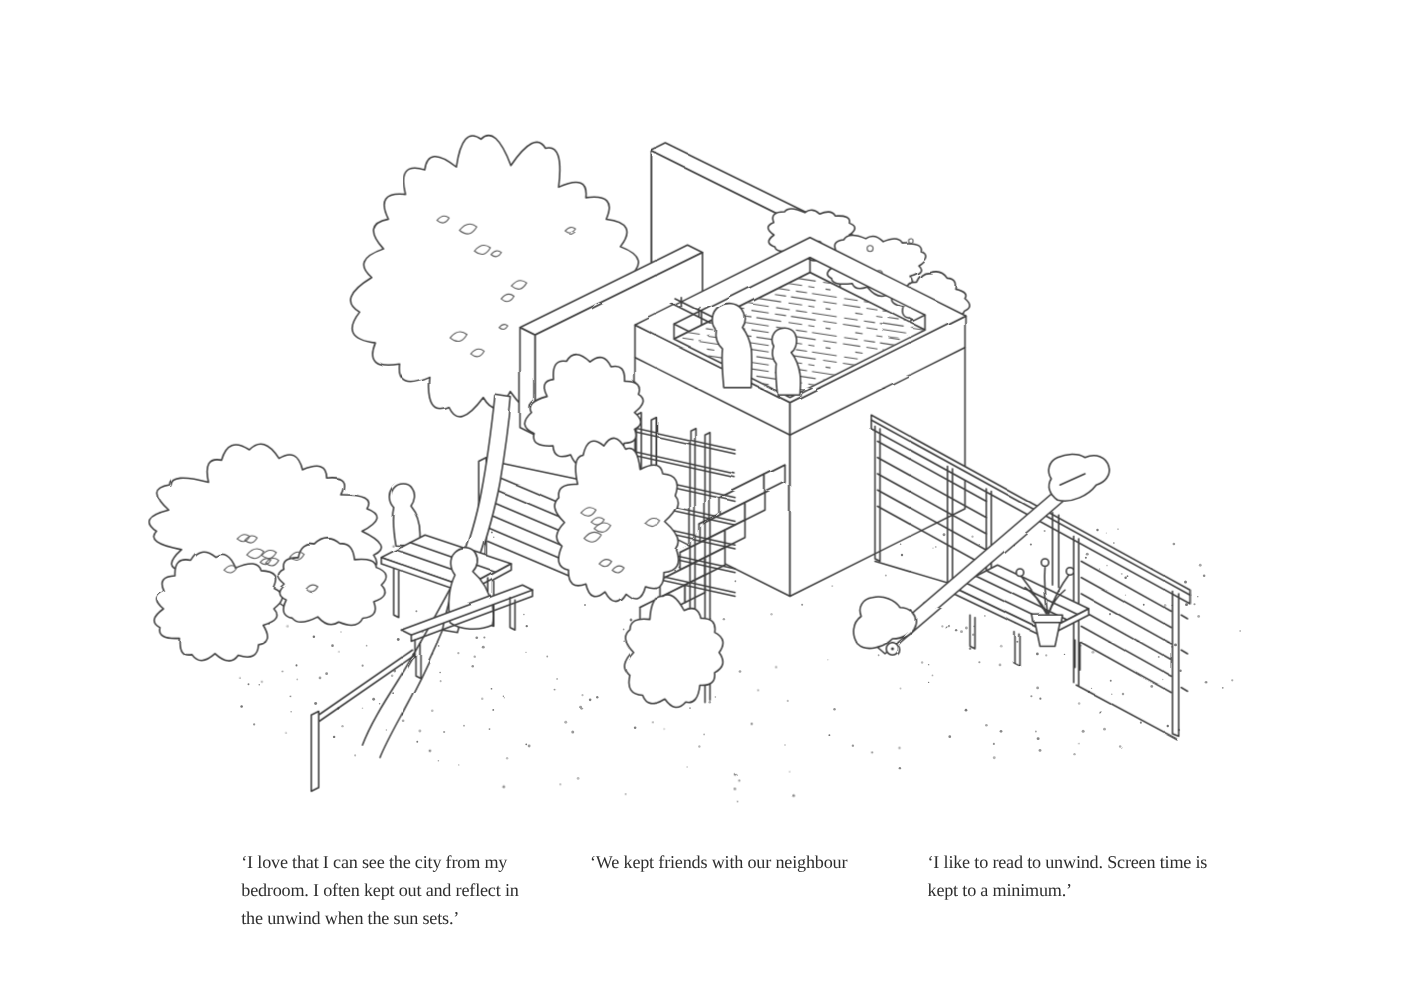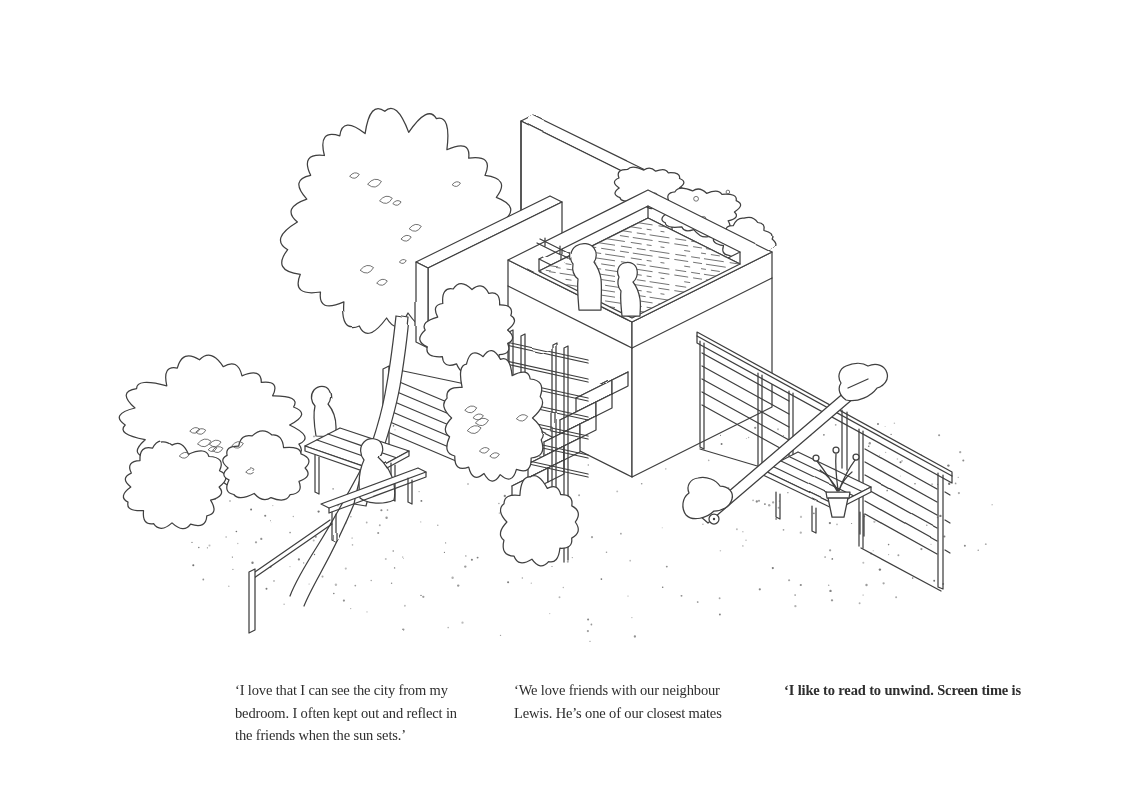--- a/index.html
+++ b/index.html
@@ -1,23 +1,23 @@
 <!DOCTYPE html>
 <html><head>
 <meta charset="utf-8">
 <style>
   html,body{margin:0;padding:0;background:#ffffff;}
   .stage{position:relative;width:1131px;height:800px;background:#ffffff;overflow:hidden;
          font-family:"Liberation Serif", serif;}
   .stage svg{position:absolute;left:0;top:0;}
   .quote{position:absolute;color:#2e2e2e;font-size:14.5px;line-height:22.5px;
-         letter-spacing:-0.15px;white-space:nowrap;margin-left:42px;}
+         letter-spacing:-0.15px;white-space:nowrap;}
   .q1{left:193px;top:679px;}
   .q2{left:472px;top:679px;}
-  .q3{left:742px;top:679px;font-weight:bold;}
+  .q3{left:742px;top:679px;}
   .ink{stroke:#3f3f3f;stroke-width:1.25;fill:none;stroke-linecap:round;stroke-linejoin:round;}
   .inkf{stroke:#3f3f3f;stroke-width:1.25;fill:#ffffff;stroke-linejoin:round;}
   .thin{stroke:#5a5a5a;stroke-width:0.85;fill:none;}
 </style>
 </head>
 <body>
 
 <div class="stage">
 
 <svg width="1131" height="800" viewBox="0 0 1131 800">
@@ -591,23 +591,23 @@
         C730,507 722,511 714,511 C707,518 693,522 686,515 Z"></path>
       <circle class="inkf" cx="714" cy="519" r="5"></circle>
       <circle cx="714" cy="519" r="1.2" fill="#3f3f3f"></circle>
     </g>
   </g>
 </svg>
 
 <div class="quote q1">
   <div>‘I love that I can see the city from my</div>
   <div>bedroom. I often kept out and reflect in</div>
-  <div>the friends when the sun sets.’</div>
+  <div>the unwind when the sun sets.’</div>
 </div>
 <div class="quote q2">
-  <div>‘We love friends with our neighbour</div>
-  <div>Lewis. He’s one of our closest mates</div>
+  <div>‘We kept friends with our neighbour</div>
 </div>
 <div class="quote q3">
   <div>‘I like to read to unwind. Screen time is</div>
+  <div>kept to a minimum.’</div>
 </div>
 
 </div>
 
 </body></html>

